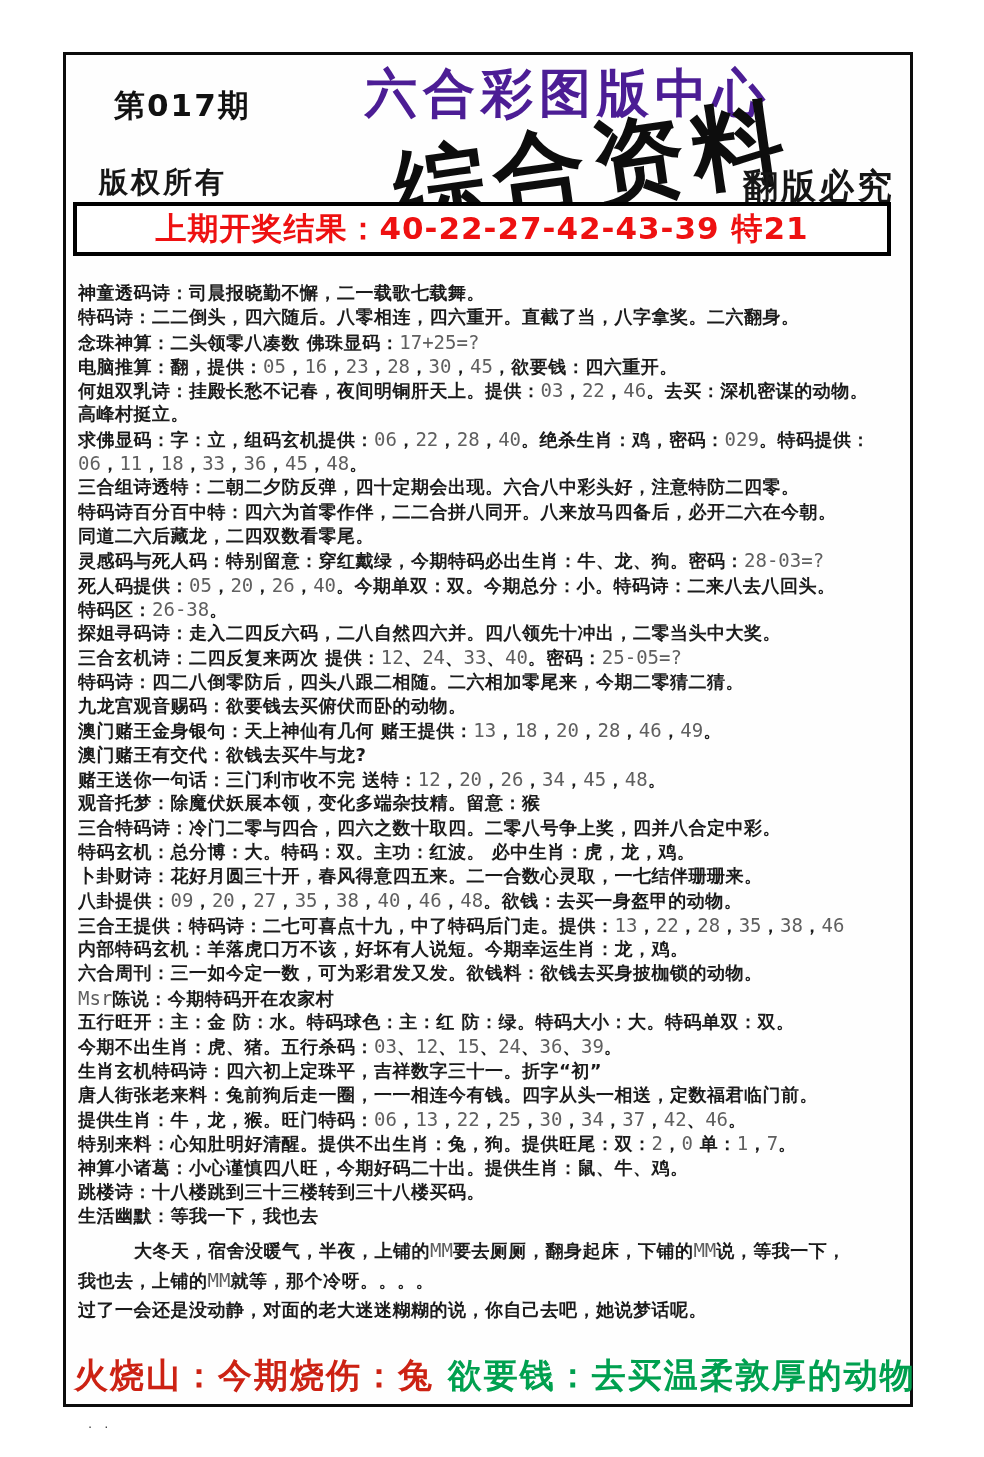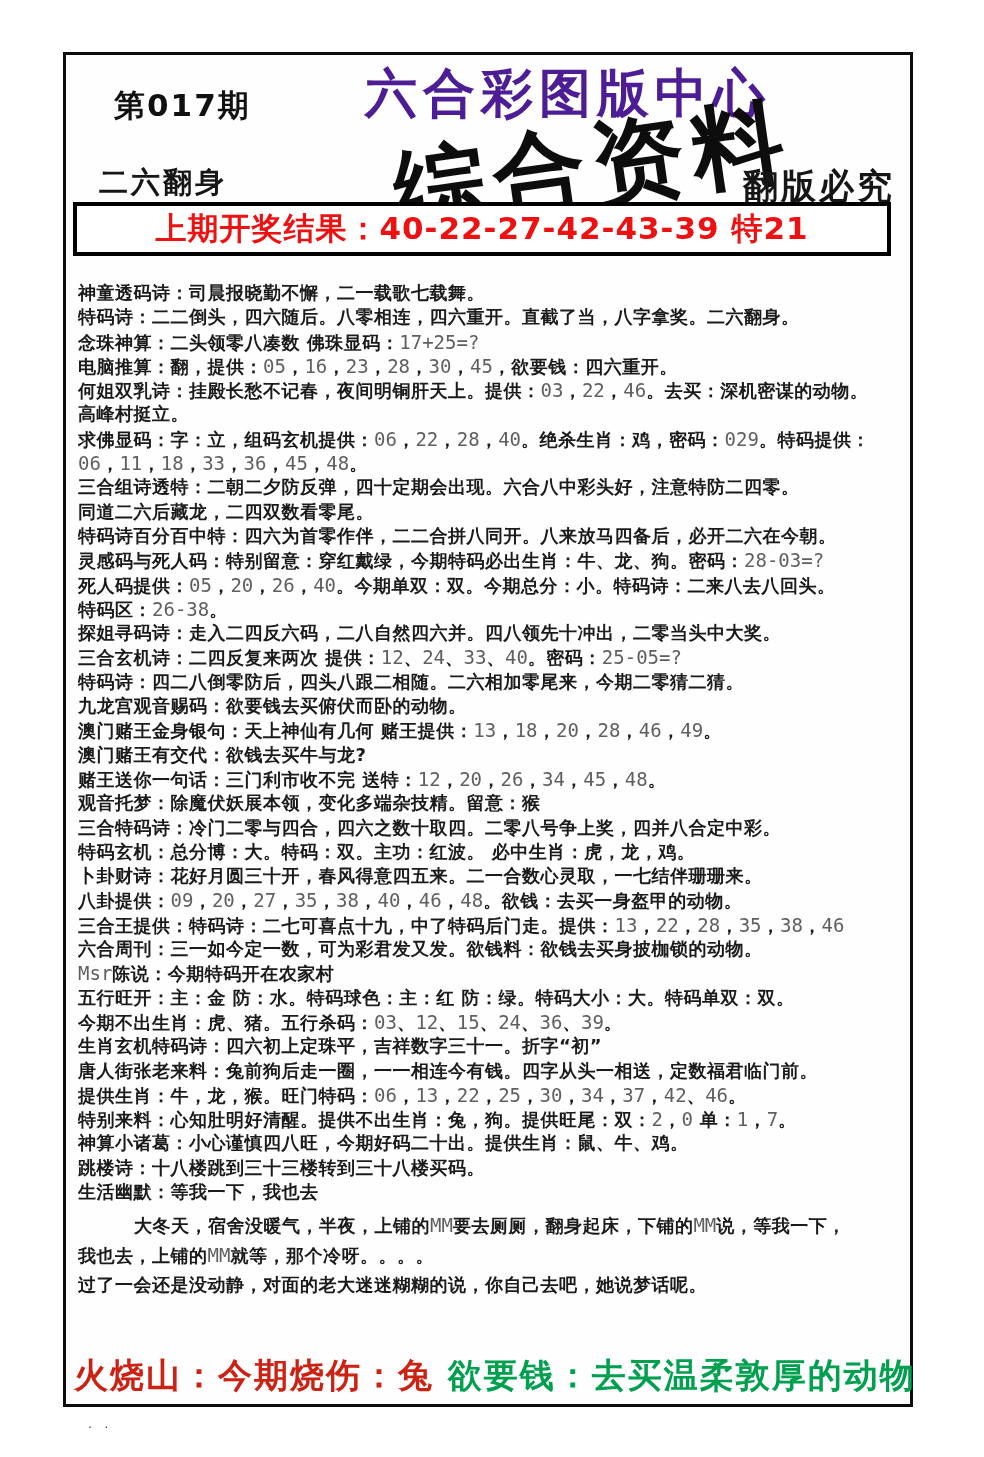--- a/index.html
+++ b/index.html
@@ -33,56 +33,57 @@
 </style>
 </head>
 <body>
 
 <div class="page">
   <div class="outer-box">
 
     <div class="issue">第017期</div>
     <div class="title">六合彩图版中心</div>
     <div class="subtitle">综合资料</div>
-    <div class="copy-left">二六翻身</div>
+    <div class="copy-left">版权所有</div>
     <div class="copy-right">翻版必究</div>
 
     <div class="result-box">
       <span style="color: rgb(238, 17, 17);">上期开奖结果：40-22-27-42-43-39 特21</span>
     </div>
 
     <div class="body-lines">
 
       <div class="line">神童透码诗：司晨报晓勤不懈，二一载歌七载舞。</div>
         <div class="line">特码诗：二二倒头，四六随后。八零相连，四六重开。直截了当，八字拿奖。二六翻身。</div>
         <div class="line">念珠神算：二头领零八凑数 佛珠显码：<span class="num">17+25=?</span></div>
         <div class="line">电脑推算：翻，提供：<span class="num">05</span>，<span class="num">16</span>，<span class="num">23</span>，<span class="num">28</span>，<span class="num">30</span>，<span class="num">45</span>，欲要钱：四六重开。</div>
         <div class="line">何姐双乳诗：挂殿长愁不记春，夜间明铜肝天上。提供：<span class="num">03</span>，<span class="num">22</span>，<span class="num">46</span>。去买：深机密谋的动物。</div>
         <div class="line">高峰村挺立。</div>
         <div class="line">求佛显码：字：立，组码玄机提供：<span class="num">06</span>，<span class="num">22</span>，<span class="num">28</span>，<span class="num">40</span>。绝杀生肖：鸡，密码：<span class="num">029</span>。特码提供：</div>
         <div class="line"><span class="num">06</span>，<span class="num">11</span>，<span class="num">18</span>，<span class="num">33</span>，<span class="num">36</span>，<span class="num">45</span>，<span class="num">48</span>。</div>
         <div class="line">三合组诗透特：二朝二夕防反弹，四十定期会出现。六合八中彩头好，注意特防二四零。</div>
+        <div class="line">特码诗百分百中特：四六为首零作伴，二二合拼八同开。八来放马四备后，必开二六在今朝。</div>
         <div class="line">同道二六后藏龙，二四双数看零尾。</div>
-        <div class="line">特码诗百分百中特：四六为首零作伴，二二合拼八同开。八来放马四备后，必开二六在今朝。</div>
         <div class="line">灵感码与死人码：特别留意：穿红戴绿，今期特码必出生肖：牛、龙、狗。密码：<span class="num">28-03=?</span></div>
         <div class="line">死人码提供：<span class="num">05</span>，<span class="num">20</span>，<span class="num">26</span>，<span class="num">40</span>。今期单双：双。今期总分：小。特码诗：二来八去八回头。</div>
         <div class="line">特码区：<span class="num">26-38</span>。</div>
         <div class="line">探姐寻码诗：走入二四反六码，二八自然四六并。四八领先十冲出，二零当头中大奖。</div>
         <div class="line">三合玄机诗：二四反复来两次 提供：<span class="num">12</span>、<span class="num">24</span>、<span class="num">33</span>、<span class="num">40</span>。密码：<span class="num">25-05=?</span></div>
         <div class="line">特码诗：四二八倒零防后，四头八跟二相随。二六相加零尾来，今期二零猜二猜。</div>
         <div class="line">九龙宫观音赐码：欲要钱去买俯伏而卧的动物。</div>
         <div class="line">澳门赌王金身银句：天上神仙有几何 赌王提供：<span class="num">13</span>，<span class="num">18</span>，<span class="num">20</span>，<span class="num">28</span>，<span class="num">46</span>，<span class="num">49</span>。</div>
         <div class="line">澳门赌王有交代：欲钱去买牛与龙?</div>
         <div class="line">赌王送你一句话：三门利市收不完 送特：<span class="num">12</span>，<span class="num">20</span>，<span class="num">26</span>，<span class="num">34</span>，<span class="num">45</span>，<span class="num">48</span>。</div>
         <div class="line">观音托梦：除魔伏妖展本领，变化多端杂技精。留意：猴</div>
         <div class="line">三合特码诗：冷门二零与四合，四六之数十取四。二零八号争上奖，四并八合定中彩。</div>
         <div class="line">特码玄机：总分博：大。特码：双。主功：红波。 必中生肖：虎，龙，鸡。</div>
         <div class="line">卜卦财诗：花好月圆三十开，春风得意四五来。二一合数心灵取，一七结伴珊珊来。</div>
         <div class="line">八卦提供：<span class="num">09</span>，<span class="num">20</span>，<span class="num">27</span>，<span class="num">35</span>，<span class="num">38</span>，<span class="num">40</span>，<span class="num">46</span>，<span class="num">48</span>。欲钱：去买一身盔甲的动物。</div>
         <div class="line">三合王提供：特码诗：二七可喜点十九，中了特码后门走。提供：<span class="num">13</span>，<span class="num">22</span>，<span class="num">28</span>，<span class="num">35</span>，<span class="num">38</span>，<span class="num">46</span></div>
+        <div class="line">内部特码玄机：羊落虎口万不该，好坏有人说短。今期幸运生肖：龙，鸡。</div>
         <div class="line">六合周刊：三一如今定一数，可为彩君发又发。欲钱料：欲钱去买身披枷锁的动物。</div>
         <div class="line"><span class="num">Msr</span>陈说：今期特码开在农家村</div>
         <div class="line">五行旺开：主：金 防：水。特码球色：主：红 防：绿。特码大小：大。特码单双：双。</div>
         <div class="line">今期不出生肖：虎、猪。五行杀码：<span class="num">03</span>、<span class="num">12</span>、<span class="num">15</span>、<span class="num">24</span>、<span class="num">36</span>、<span class="num">39</span>。</div>
         <div class="line">生肖玄机特码诗：四六初上定珠平，吉祥数字三十一。折字“初”</div>
         <div class="line">唐人街张老来料：兔前狗后走一圈，一一相连今有钱。四字从头一相送，定数福君临门前。</div>
         <div class="line">提供生肖：牛，龙，猴。旺门特码：<span class="num">06</span>，<span class="num">13</span>，<span class="num">22</span>，<span class="num">25</span>，<span class="num">30</span>，<span class="num">34</span>，<span class="num">37</span>，<span class="num">42</span>、<span class="num">46</span>。</div>
         <div class="line">特别来料：心知肚明好清醒。提供不出生肖：兔，狗。提供旺尾：双：<span class="num">2</span>，<span class="num">0</span> 单：<span class="num">1</span>，<span class="num">7</span>。</div>
         <div class="line">神算小诸葛：小心谨慎四八旺，今期好码二十出。提供生肖：鼠、牛、鸡。</div>
         <div class="line">跳楼诗：十八楼跳到三十三楼转到三十八楼买码。</div>

